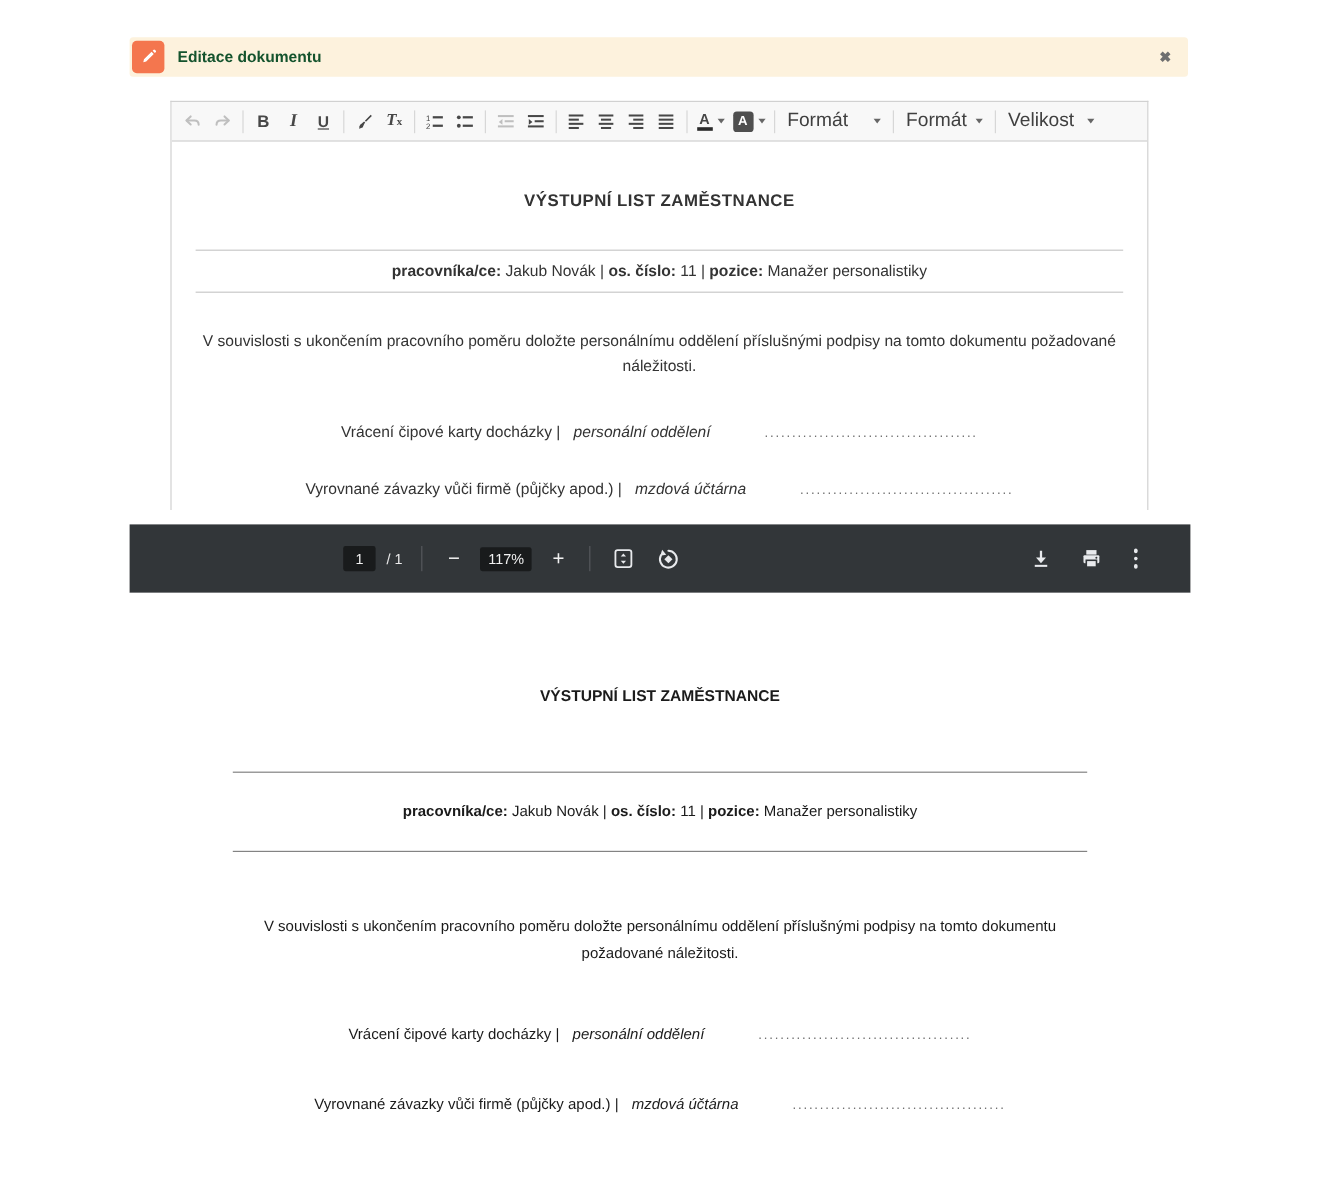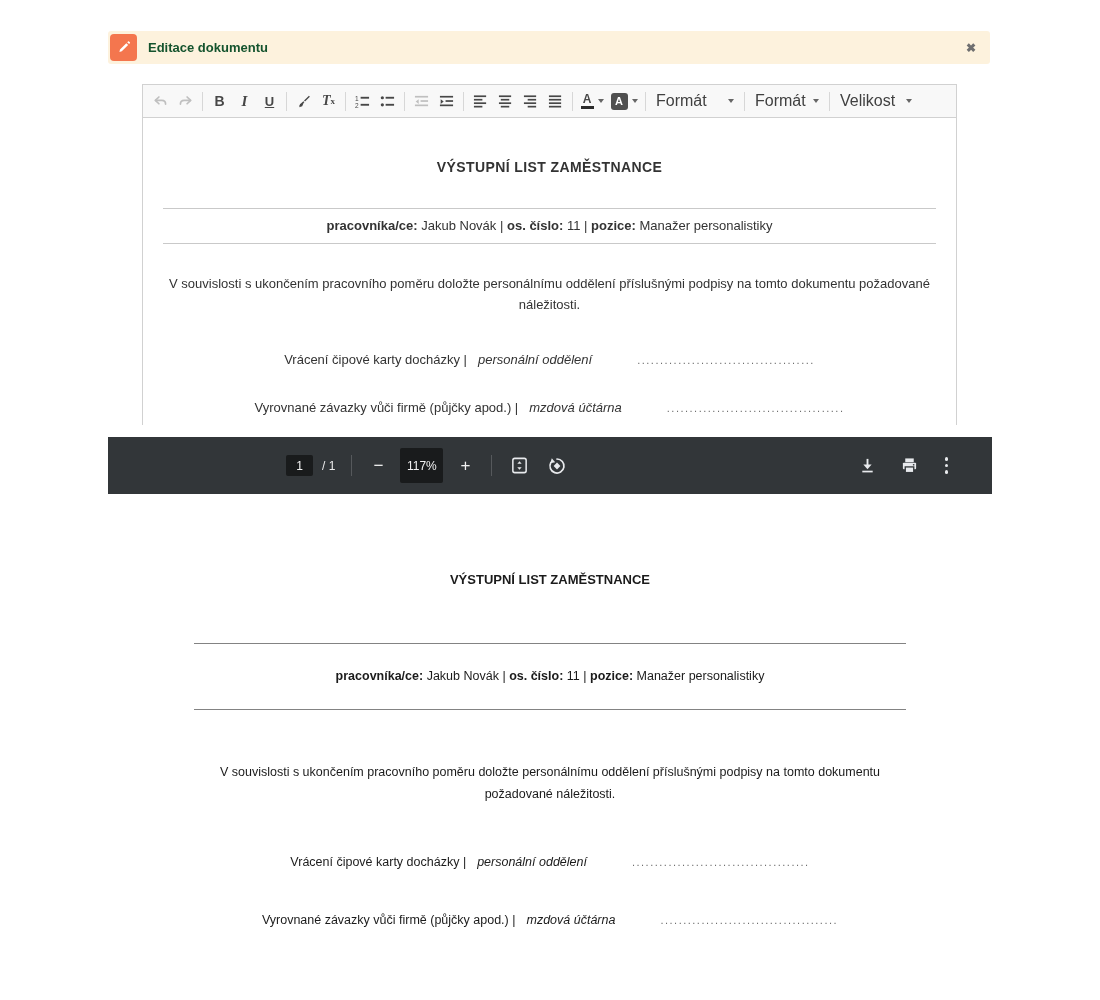--- a/index.html
+++ b/index.html
@@ -56,21 +56,21 @@
   
   .pdf-toolbar { position:absolute; left:108px; top:437px; width:884px; height:57px;
     background:#323639; display:flex; align-items:center; color:#e8eaed; }
   .pv-group-left { display:flex; align-items:center; margin-left:178px; }
   .pv-group-right { display:flex; align-items:center; margin-left:auto; margin-right:42px; gap:25px; }
   .pv-pagebox { min-width:27px; height:21px; background:#191b1c; border-radius:2px; color:#f1f1f1;
     font-size:12px; display:flex; align-items:center; justify-content:center; padding:0 4px; }
   .pv-count { margin-left:9px; font-size:12px; color:#eaeaea; }
   .pv-sep { width:1px; height:21px; background:#56595c; margin:0 16px; }
   .pv-zbtn { font-size:17px; color:#f1f1f1; cursor:pointer; width:20px; text-align:center; line-height:1; }
-  .pv-zoombox { min-width:43px; height:35px; background:#191b1c; border-radius:2px; color:#f1f1f1;
+  .pv-zoombox { min-width:43px; height:20px; background:#191b1c; border-radius:2px; color:#f1f1f1;
     font-size:12px; display:flex; align-items:center; justify-content:center; margin:0 12px; }
   .pv-icon { cursor:pointer; display:flex; align-items:center; justify-content:center; }
   .pv-fit { margin-left:2px; } .pv-rotate { margin-left:18px; }
   .vdots { display:flex; flex-direction:column; gap:3px; cursor:pointer; padding:2px; }
   .vdots i { width:3.5px; height:3.5px; border-radius:50%; background:#e8eaed; display:block; }
 
   .pdf-page { position:absolute; left:108px; top:494px; width:884px; height:506px; background:#fff;
     color:#1b1b1b; font-size:12.5px; }
   .pdf-title { text-align:center; margin-top:78px; font-weight:bold; font-size:13px; }
   .pdf-hr { border:none; border-top:1px solid #838383; margin:0 86px; }

